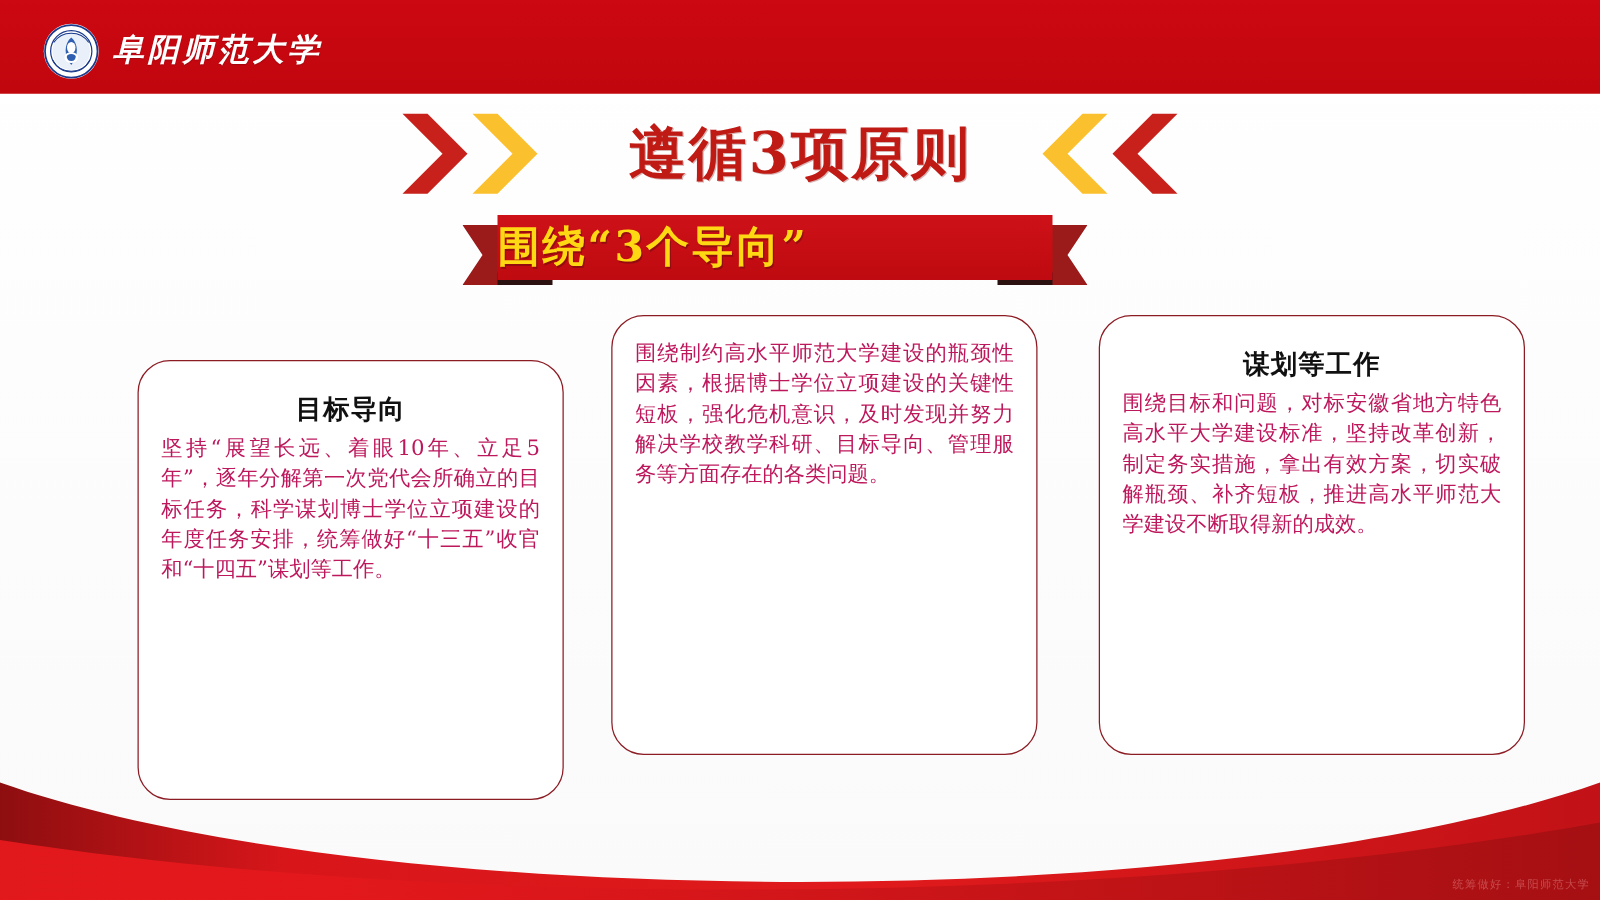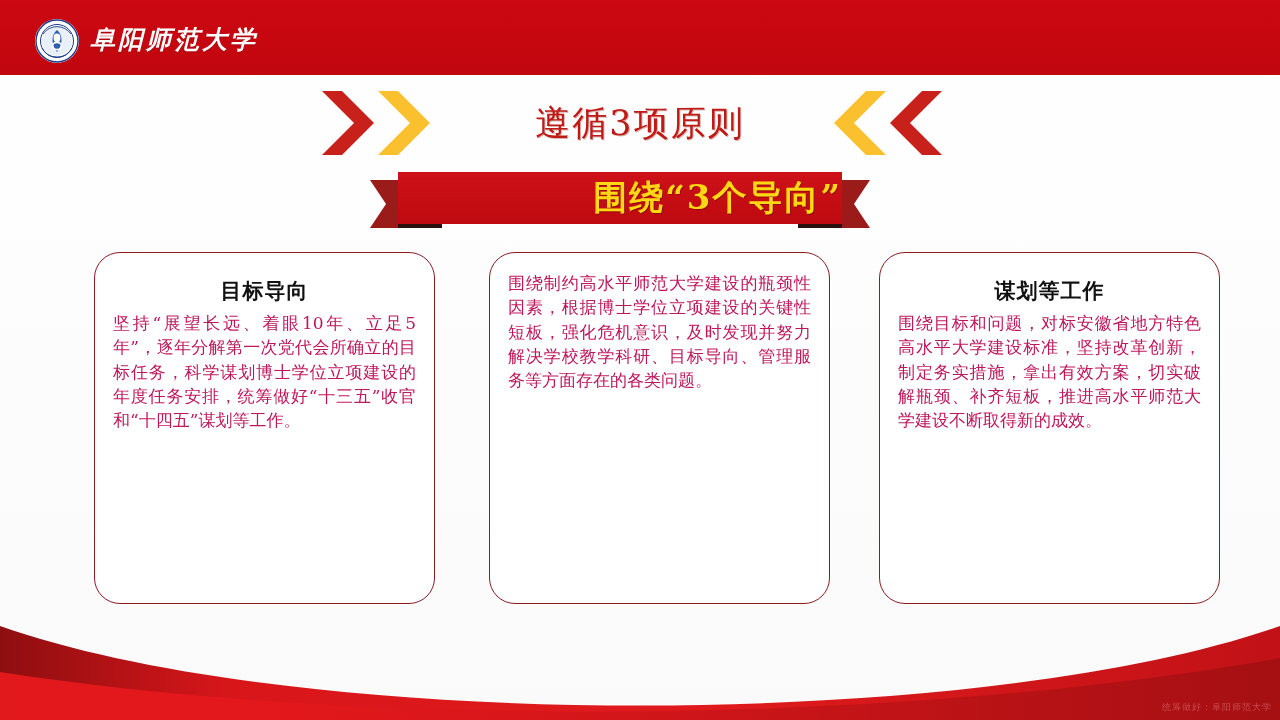--- a/index.html
+++ b/index.html
@@ -76,22 +76,22 @@
 
   .slide-title {
     position: absolute;
     left: 0; top: 0;
     width: 1280px;
     height: 76px;
     display: flex;
     align-items: center;
     justify-content: center;
     font-family: "DejaVu Serif", "Liberation Serif", serif;
-    font-size: 35px;
-    font-weight: 400;
+    font-size: 46px;
+    font-weight: 700;
     color: #C01A14;
     letter-spacing: 2px;
     text-shadow: 1px 1px 0 rgba(120,10,10,0.30);
     white-space: nowrap;
   }
 
   
   .ribbon-wrap {
     position: absolute;
     left: 370px; top: 172px;
@@ -117,21 +117,21 @@
   .ribbon-shadow.l { left: 28px; }
   .ribbon-shadow.r { right: 28px; }
   .ribbon-body {
     position: absolute;
     left: 28px; top: 0;
     width: 444px;
     height: 52px;
     background: linear-gradient(180deg, #CE1118 0%, #BE0A10 100%);
     display: flex;
     align-items: center;
-    justify-content: flex-end;
+    justify-content: flex-start;
   }
   .ribbon-text {
     font-family: "DejaVu Serif", "Liberation Serif", serif;
     font-size: 34px;
     font-weight: 700;
     color: #FFD814;
     letter-spacing: 2px;
     white-space: nowrap;
     text-shadow: 1px 1px 0 rgba(90,10,10,0.45);
   }
@@ -147,21 +147,21 @@
     position: absolute;
     top: 0;
     width: 341px;
     height: 352px;
     border: 1.5px solid #8C1C24;
     border-radius: 26px;
     background: #ffffff;
     box-sizing: border-box;
     padding: 18px 16px 10px 16px;
   }
-  .card.c1 { left: 94px; }
+  .card.c1 { left: 110px; margin-top: 36px; }
   .card.c2 { left: 489px; }
   .card.c3 { left: 879px; }
 
   .card-title {
     text-align: center;
     font-family: "DejaVu Serif", "Liberation Serif", serif;
     font-size: 21px;
     font-weight: 700;
     color: #111111;
     letter-spacing: 1px;

